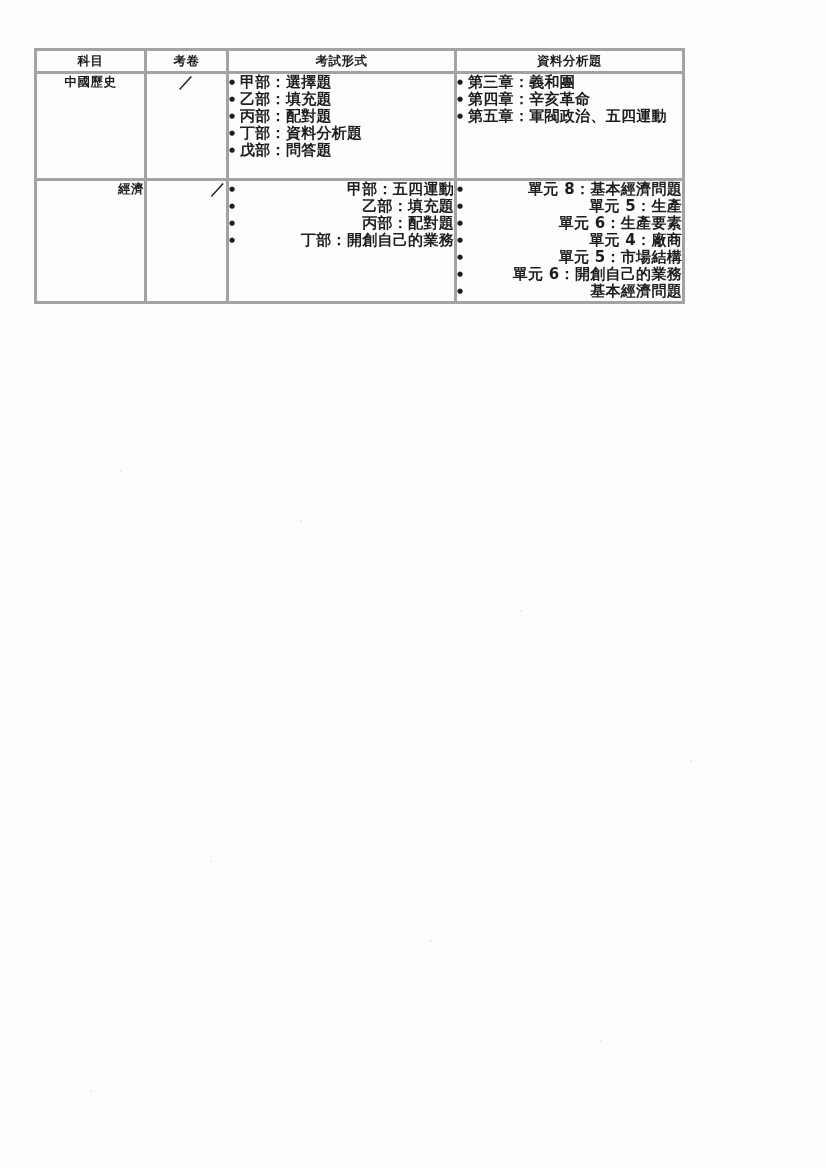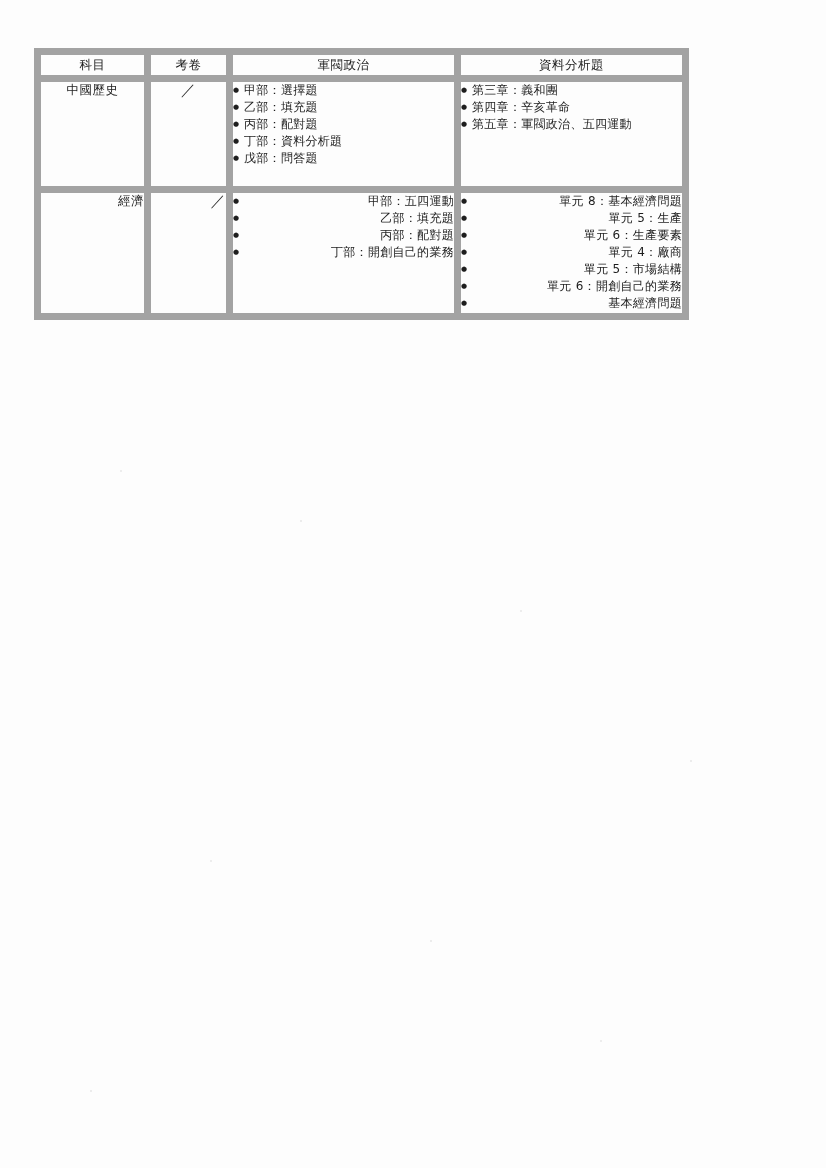--- a/index.html
+++ b/index.html
@@ -31,24 +31,24 @@
   .exam-table {
     position: absolute;
     left: 34px;
     top: 48px;
     width: 648px;
     border-collapse: collapse;
     table-layout: fixed;
     background: transparent;
   }
   .exam-table td, .exam-table th {
-    border: 7px solid #a3a3a3;
+    border: 3px solid #a3a3a3;
     vertical-align: top;
     padding: 0;
-    font-weight: normal;
+    font-weight: bold;
   }
 
   .col-subject { width: 110px; }
   .col-paper   { width: 82px; }
   .col-format  { width: 228px; }
   .col-scope   { width: 228px; }
 
   .head-cell {
     height: 20px;
     text-align: center;
@@ -76,21 +76,21 @@
 
   .list-cell {
     padding: 8px 6px 10px 10px;
   }
   .bullet-list {
     list-style: none;
     margin: 0;
     padding: 0;
   }
   .bullet-list li {
-    font-size: 12px;
+    font-size: 15px;
     color: #1d1d1d;
     line-height: 17px;
     letter-spacing: .3px;
     position: relative;
     padding-left: 11px;
     white-space: nowrap;
   }
   .bullet-list li::before {
     content: "●";
     position: absolute;
@@ -122,21 +122,21 @@
   <colgroup>
     <col class="col-subject">
     <col class="col-paper">
     <col class="col-format">
     <col class="col-scope">
   </colgroup>
   <thead>
     <tr>
       <th class="head-cell">科目</th>
       <th class="head-cell">考卷</th>
-      <th class="head-cell">軍閥政治</th>
+      <th class="head-cell">考試形式</th>
       <th class="head-cell">資料分析題</th>
     </tr>
   </thead>
   <tbody>
     <tr class="row-history">
       <td class="cell-center">中國歷史</td>
       <td class="cell-center">
         <span class="slash">／</span>
       </td>
       <td class="list-cell">

